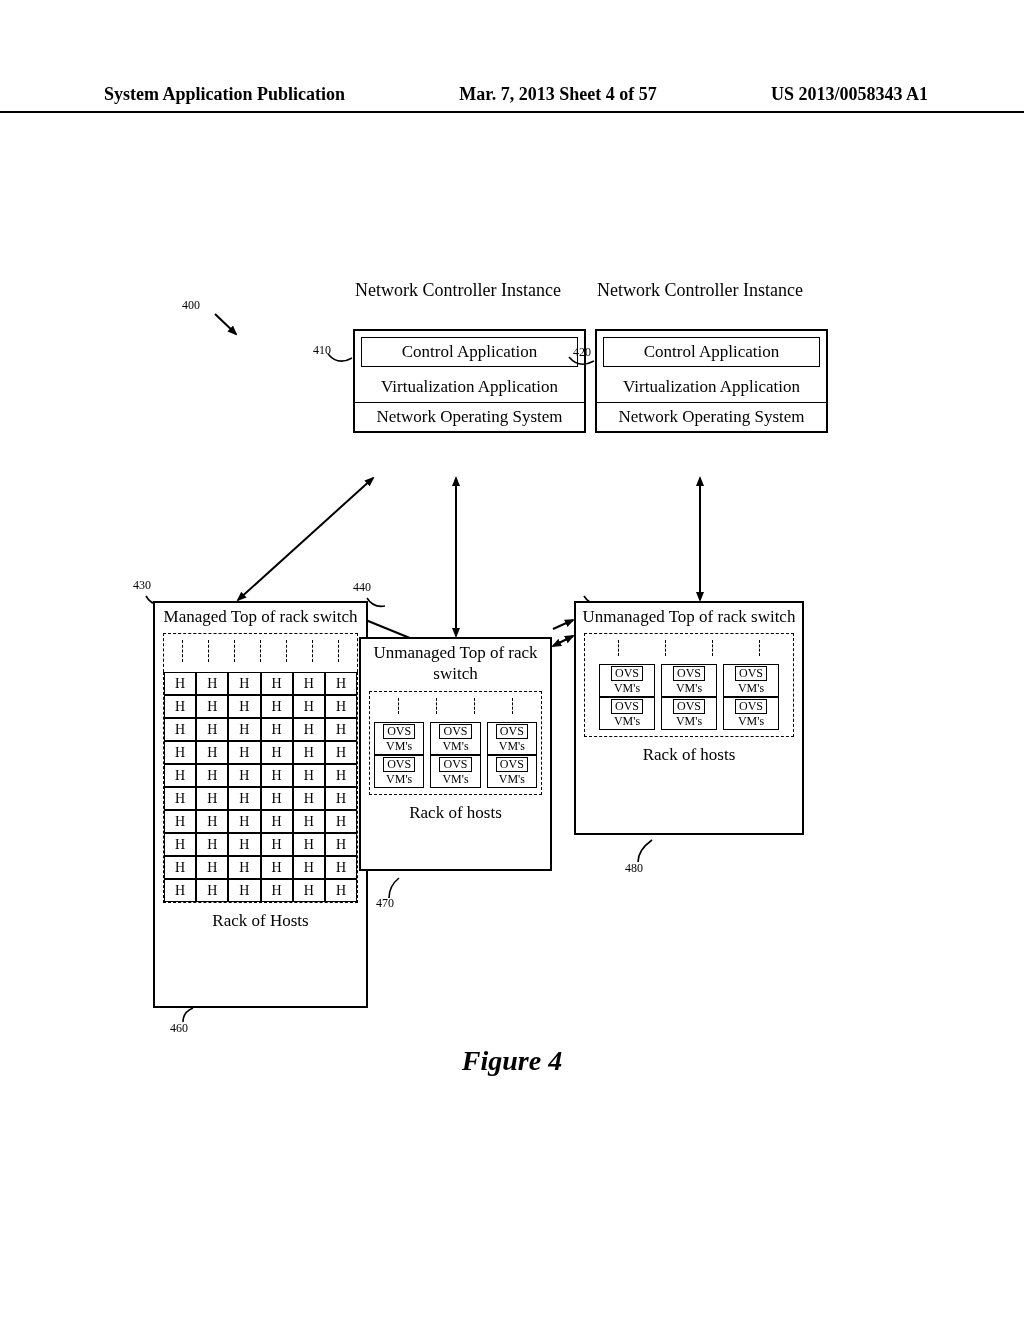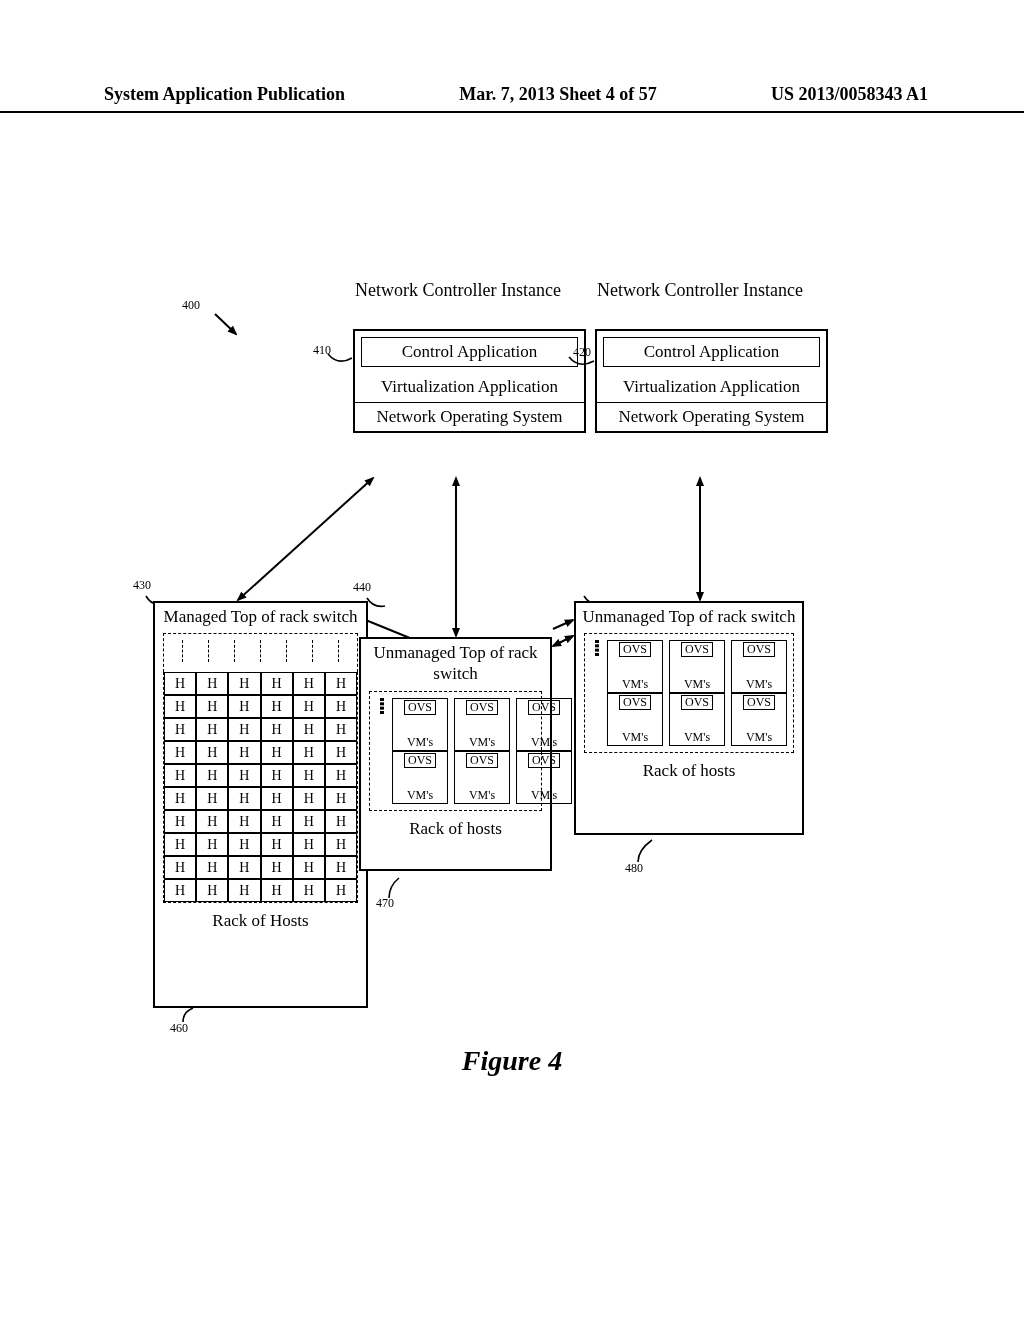--- a/index.html
+++ b/index.html
@@ -120,41 +120,41 @@
   }
   .rack430 .dashed-grid { border-bottom:none; padding-bottom:2px; }
 
   .rack-caption {
     font-size:17px;
     padding-top:8px;
   }
 
   
   .vm-rowset {
-    display:flex; flex-direction:row; gap:2px;
+    display:flex; flex-direction:column; gap:2px;
     border:1.5px dashed #000;
     margin: 0 8px;
     padding:6px 4px;
   }
   .vm-colrow { display:flex; gap:6px; justify-content:center; }
   .vm-box {
     border:1.5px solid #000;
     width:56px;
     font-size:12.5px;
     display:flex; flex-direction:column; align-items:center;
     padding:1px 2px 2px;
   }
   .vm-box .ovs {
     border:1px solid #000;
     font-size:12px;
     padding:0 3px;
     margin-bottom:1px;
     line-height:13px;
   }
-  .vm-box .vms { font-size:12px; line-height:12px;margin-top:20px; }
+  .vm-box .vms { font-size:12px; line-height:12px; }
 
   .dashed-sep-row { display:flex; justify-content:space-around; padding:0 6px 6px; }
   .dashed-sep-row .dash-sep { height:16px; }
 
   
   .fig-label {
     position:absolute;
     left:0; width:1024px; top:1045px;
     text-align:center;
     font-size:28px;

